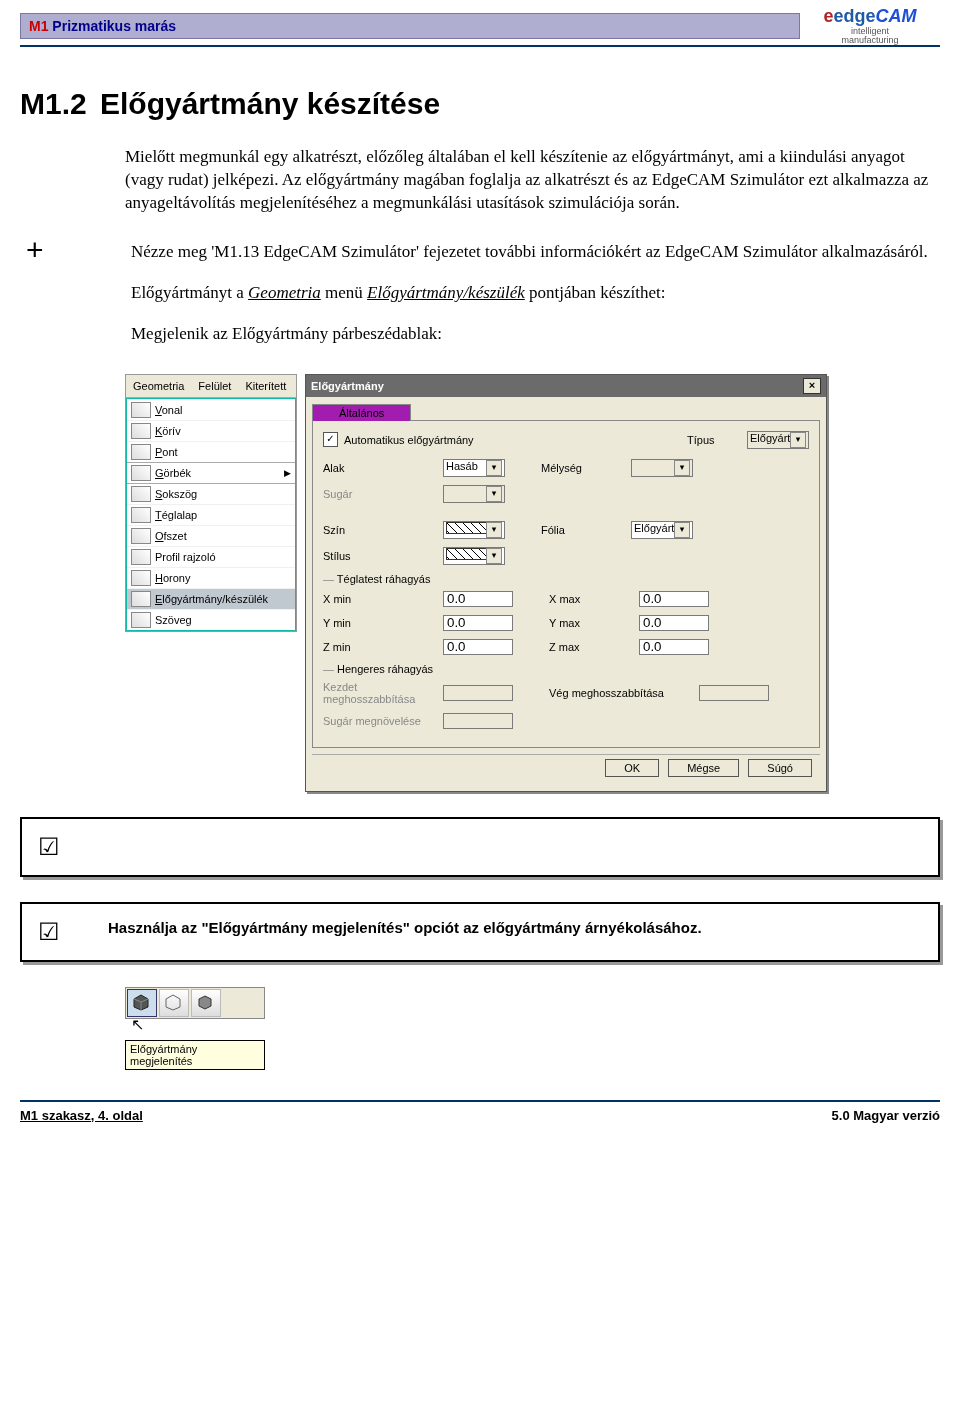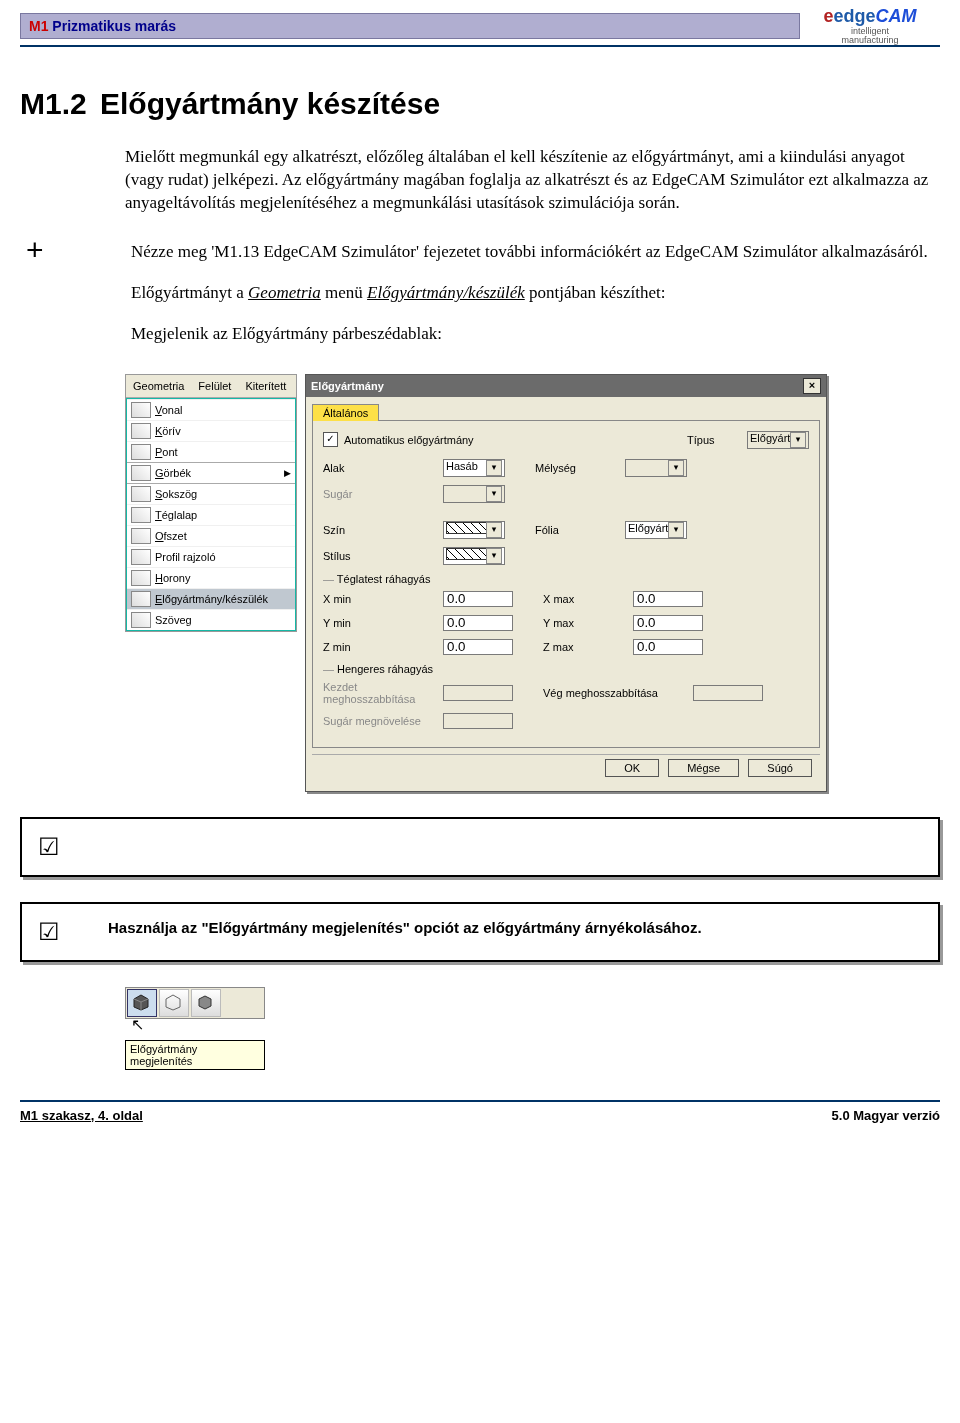--- a/index.html
+++ b/index.html
@@ -33,26 +33,26 @@
   .menu-row .ic { width:18px; height:14px; margin-right:4px; display:inline-block; border:1px solid #888; background:linear-gradient(45deg,#ddd,#fff); }
   .menu-row .lbl u { text-decoration:underline; }
   .menu-row .arrow { margin-left:auto; font-size:9px; }
   .menu-row.selected { background:#c0c8d0; }
   
   .dialog { width:520px; font-family:Tahoma,Arial; font-size:11px; background:#ece9d8; border:1px solid #555; box-shadow:2px 2px 0 #888; }
   .titlebar { background:#6b6b6b; color:#fff; font-weight:bold; padding:3px 5px; display:flex; align-items:center; }
   .titlebar .tb-title { flex:1; }
   .titlebar .tb-close { width:16px; height:14px; background:#ece9d8; border:1px solid #333; color:#000; text-align:center; line-height:12px; font-size:11px; font-family:Arial; }
   .tabs { padding:6px 6px 0 6px; }
-  .tab { display:inline-block; background:#fde047; border:1px solid #888; border-bottom:none; padding:2px 10px; position:relative; top:1px; }
+  .tab { display:inline-block; background:#a21caf; border:1px solid #888; border-bottom:none; padding:2px 26px; position:relative; top:1px; }
   .tabpage { border:1px solid #888; background:#ece9d8; padding:10px; margin:0 6px 6px 6px; }
   .form-row { display:flex; align-items:center; margin-bottom:8px; }
   .form-row .lab { width:120px; }
   .form-row .lab.disabled, .form-row .field.disabled { color:#888; }
-  .form-row .lab2 { width:90px; padding-left:8px;margin-left:22px; }
+  .form-row .lab2 { width:90px; padding-left:36px; }
   .winput { border:1px solid #7a7a7a; background:#fff; padding:1px 3px; height:16px; box-sizing:border-box; width:80px; }
   .winput.small { width:70px; }
   .winput.disabled { background:#ece9d8; color:#888; }
   .wselect { border:1px solid #7a7a7a; background:#fff; padding:0 2px; height:18px; box-sizing:border-box; display:inline-flex; align-items:flex-start; width:62px; }
   .wselect .sval { flex:1; overflow:hidden; white-space:nowrap; font-size:11px; }
   .wselect .sarrow { width:14px; height:14px; background:#ece9d8; border:1px solid #888; text-align:center; line-height:12px; font-size:9px; }
   .wselect.disabled { background:#ece9d8; }
   .wselect.hatch .sval::before { content:""; display:inline-block; width:40px; height:10px; border:1px solid #333; background:linear-gradient(45deg,#000 2%, transparent 2%, transparent 48%, #000 48%, #000 52%, transparent 52%) 0 0/8px 8px; }
   .checkbox-row { display:flex; align-items:center; margin-bottom:10px; }
   .checkbox-row .cb { width:13px; height:13px; border:1px solid #555; background:#fff; margin-right:6px; text-align:center; line-height:11px; font-size:10px; }

